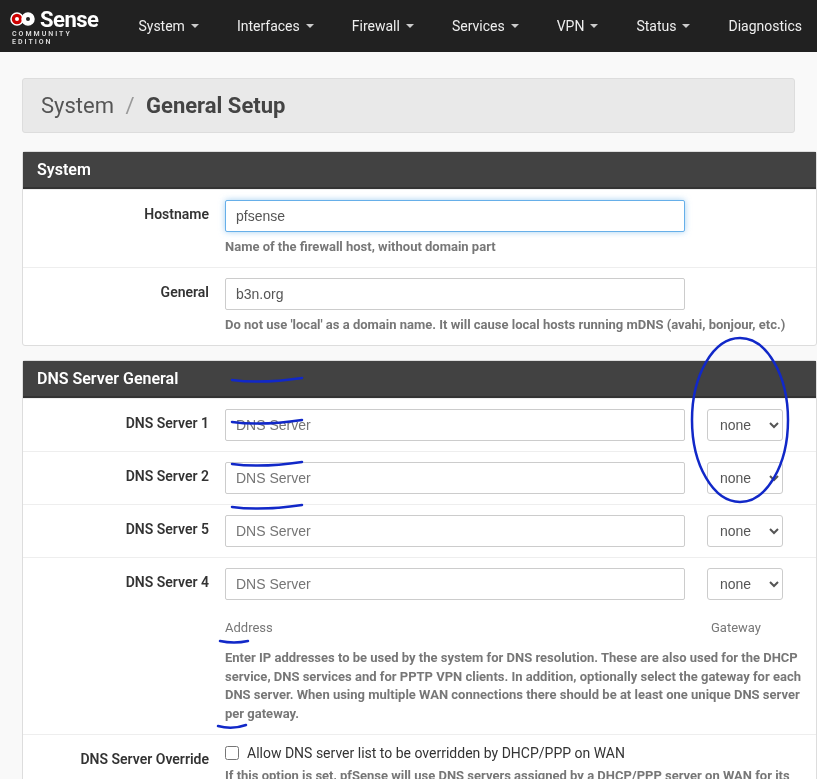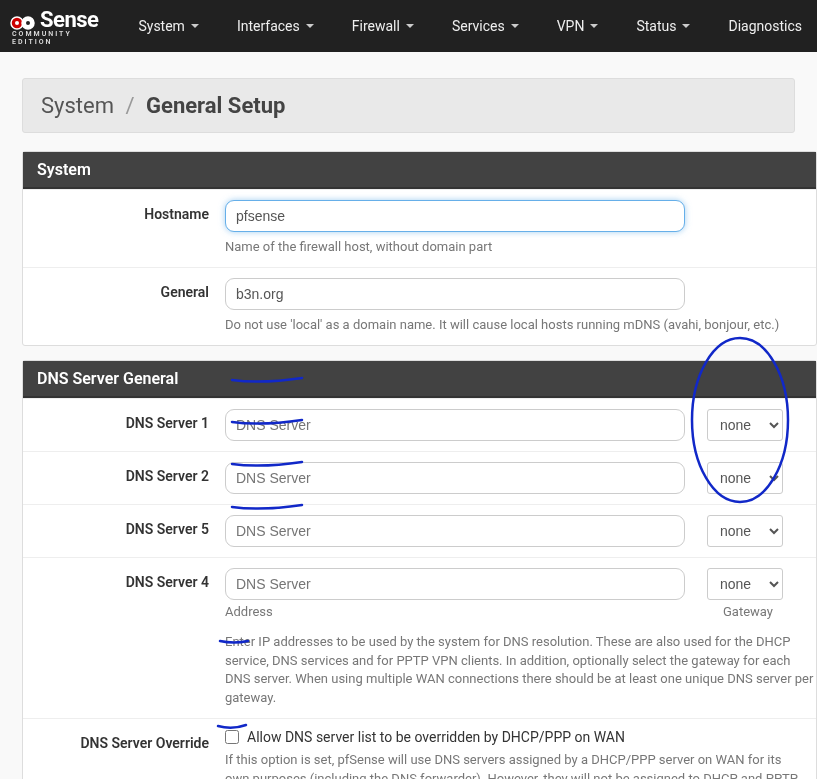--- a/index.html
+++ b/index.html
@@ -1,46 +1,46 @@
 <!DOCTYPE html>
 <html><head>
 <meta charset="utf-8">
 <style>
 * { box-sizing: border-box; margin: 0; padding: 0; }
 body { font-family: -apple-system, BlinkMacSystemFont, "Segoe UI", Roboto, Helvetica, Arial, sans-serif; font-size: 14px; color: #333; background: #f9f9f9; overflow: hidden; width: 817px; height: 779px; position: relative; }
 
 
 .navbar { background: #212121; height: 52px; display: flex; align-items: center; padding: 0 10px; }
 .logo-wrap { display: flex; flex-direction: column; align-items: flex-start; margin-right: 24px; }
-.logo-main { color: #fff; font-size: 22px; font-weight: 700; letter-spacing: -0.5px; display: flex; align-items: flex-end; }
+.logo-main { color: #fff; font-size: 22px; font-weight: 700; letter-spacing: -0.5px; display: flex; align-items: center; }
 .logo-ic { width: 28px; height: 18px; margin-right: 2px; }
 .logo-sub { color: #ddd; font-size: 7px; letter-spacing: 2px; font-weight: 600; margin-top: -2px; margin-left: 2px; }
 .nav-items { display: flex; gap: 6px; }
 .nav-item { color: #eee; padding: 8px 16px; cursor: pointer; font-size: 14px; display: flex; align-items: center; gap: 4px; }
 .caret { width: 0; height: 0; border-left: 4px solid transparent; border-right: 4px solid transparent; border-top: 4px solid #ccc; display: inline-block; margin-left: 2px; }
 
 
 .breadcrumb-bar { background: #e9e9e9; border: 1px solid #ddd; margin: 26px 22px 18px 22px; padding: 14px 18px; border-radius: 3px; }
 .breadcrumb-bar .bc { font-size: 22px; color: #555; font-weight: 400; }
 .breadcrumb-bar .bc .sep { color: #999; margin: 0 6px; }
 .breadcrumb-bar .bc .current { color: #444; font-weight: bold; }
 
 
 .panel { margin: 0 0 14px 22px; border: 1px solid #ddd; background: #fff; border-radius: 3px; overflow: visible; }
 .panel-head { background: #424242; color: #fff; padding: 8px 14px; font-size: 16px; font-weight: 600; border-bottom: 2px solid #333; }
 .row { display: flex; align-items: flex-start; border-top: 1px solid #eee; padding: 10px 0; }
 .row:first-child { border-top: none; }
 .label-col { width: 200px; text-align: right; padding: 6px 14px 0 10px; font-weight: 600; color: #333; font-size: 14px; flex-shrink: 0; }
 .field-col { flex: 1; padding: 0 10px 0 2px; display: flex; flex-direction: column; }
-.input-text { width: 460px; max-width: 100%; height: 32px; padding: 4px 10px; border: 1px solid #ccc; border-radius: 9px; font-size: 14px; background: #fff; color: #555; }
+.input-text { width: 460px; max-width: 100%; height: 32px; padding: 4px 10px; border: 1px solid #ccc; border-radius: 2px; font-size: 14px; background: #fff; color: #555; }
 .input-text.focused { border-color: #66afe9; box-shadow: 0 0 6px rgba(102,175,233,0.6); outline: none; }
-.help { color: #777; font-size: 13px; margin-top: 6px; line-height: 1.45; }
+.help { color: #777; font-size: 13px; margin-top: 6px; line-height: 1.45; font-weight: bold; }
 .dns-row { display: flex; gap: 22px; align-items: flex-start; }
 .gw-select { width: 76px; height: 32px; border: 1px solid #ccc; border-radius: 3px; background: #fff; padding: 4px 8px; font-size: 14px; color: #555; }
-.col-headers { display: flex; gap: 38px; margin-top: 4px; }
+.col-headers { display: flex; gap: 26px; margin-top: 20px; }
 .col-headers .h1 { width: 460px; color: #777; font-size: 13px; }
 .col-headers .h2 { width: 94px; color: #777; font-size: 13px; }
 .chk-line { display: flex; align-items: center; gap: 8px; }
 .chk-line input[type=checkbox] { width: 14px; height: 14px; }
 .chk-label { font-size: 14px; color: #333; }
 
 
 .annot { position: absolute; pointer-events: none; z-index: 50; }
 .annot path, .annot ellipse { stroke: #1128c8; stroke-width: 2.5; fill: none; stroke-linecap: round; }
 </style>

